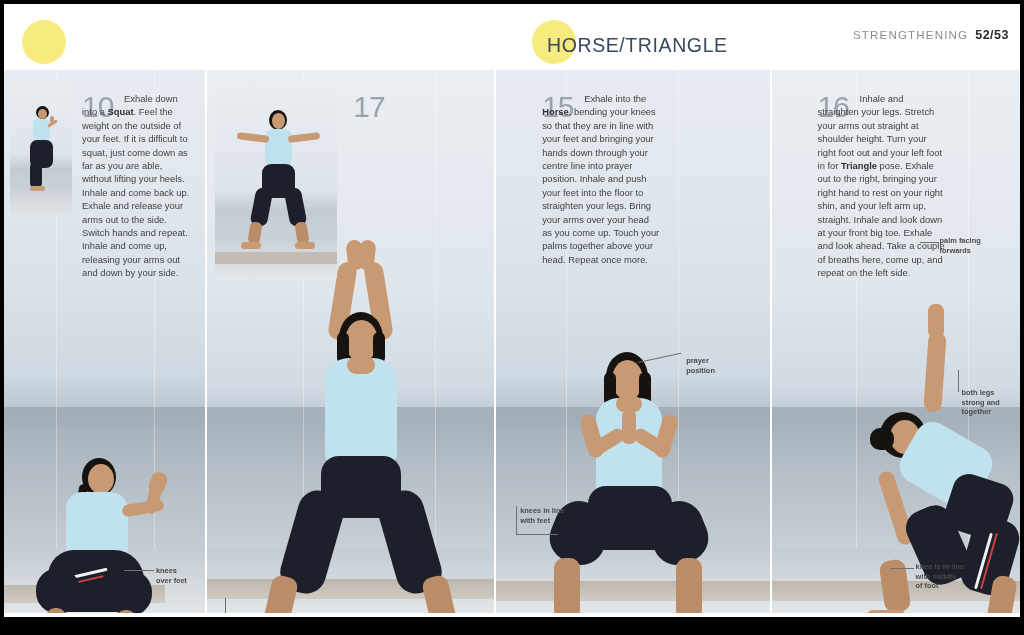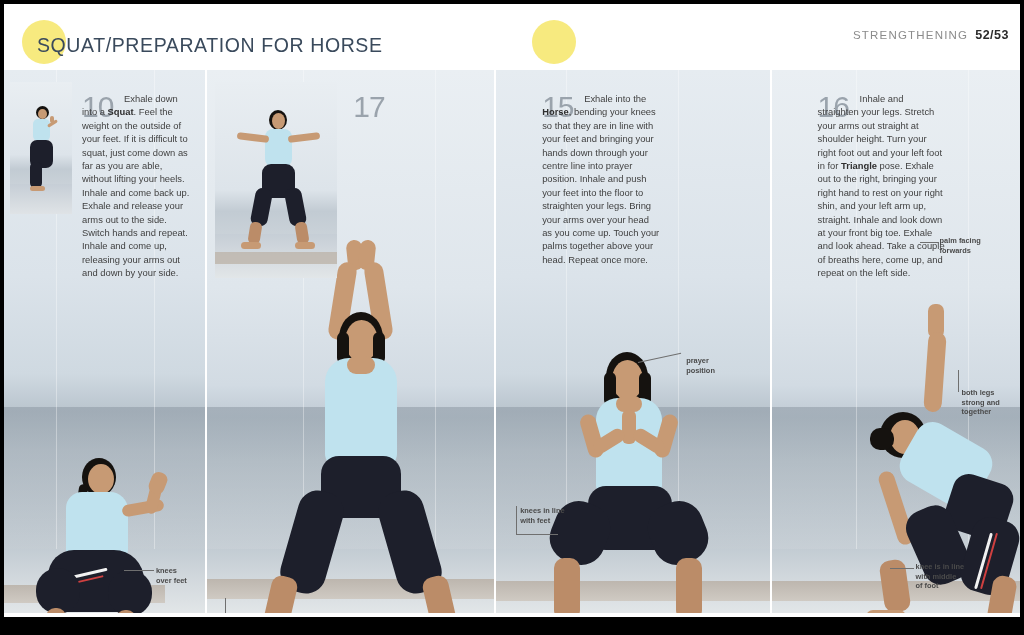--- a/index.html
+++ b/index.html
@@ -120,21 +120,21 @@
 <div id="page">
 
   <div class="frame-top"></div>
   <div class="frame-bottom"></div>
   <div class="frame-left"></div>
   <div class="frame-right"></div>
 
   <div class="header">
     <div class="dot a"></div>
     <div class="dot b"></div>
-    <div class="sect-title a">SQUAT/PREPARATION FOR HORSE</div>
+    <div class="sect-title b">HORSE/TRIANGLE</div>
     <div class="hdr-right">
       <span>STRENGTHENING</span><span class="pg">52/53</span>
     </div>
   </div>
 
   <div class="cols">
 
     <div class="col c1">
       <div class="bg"></div>
       <div class="panel-line" style="left:52px"></div>

